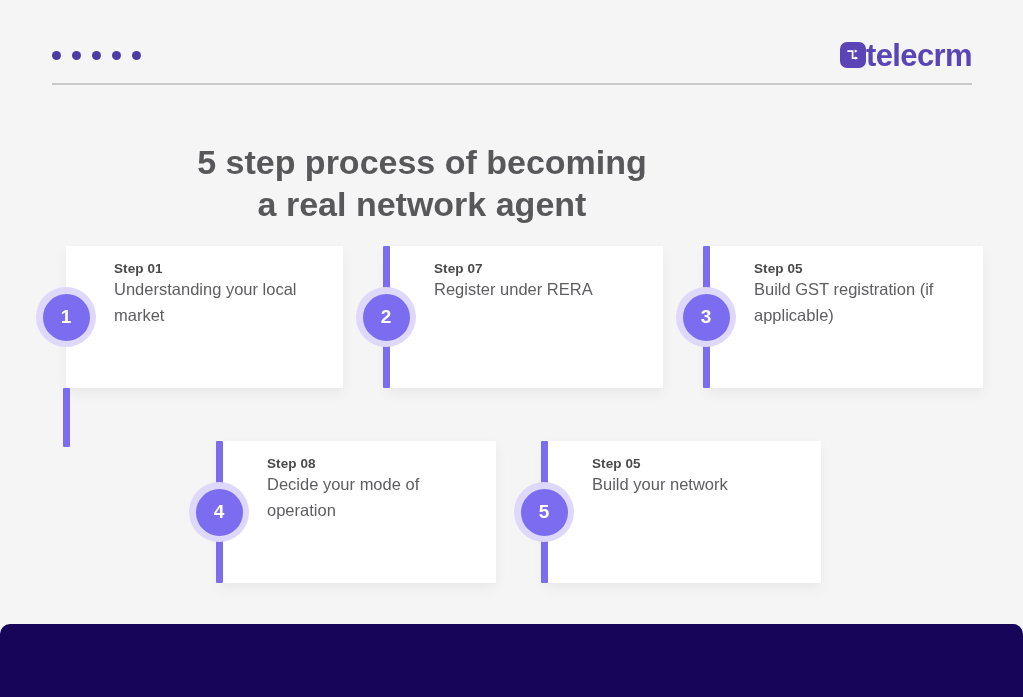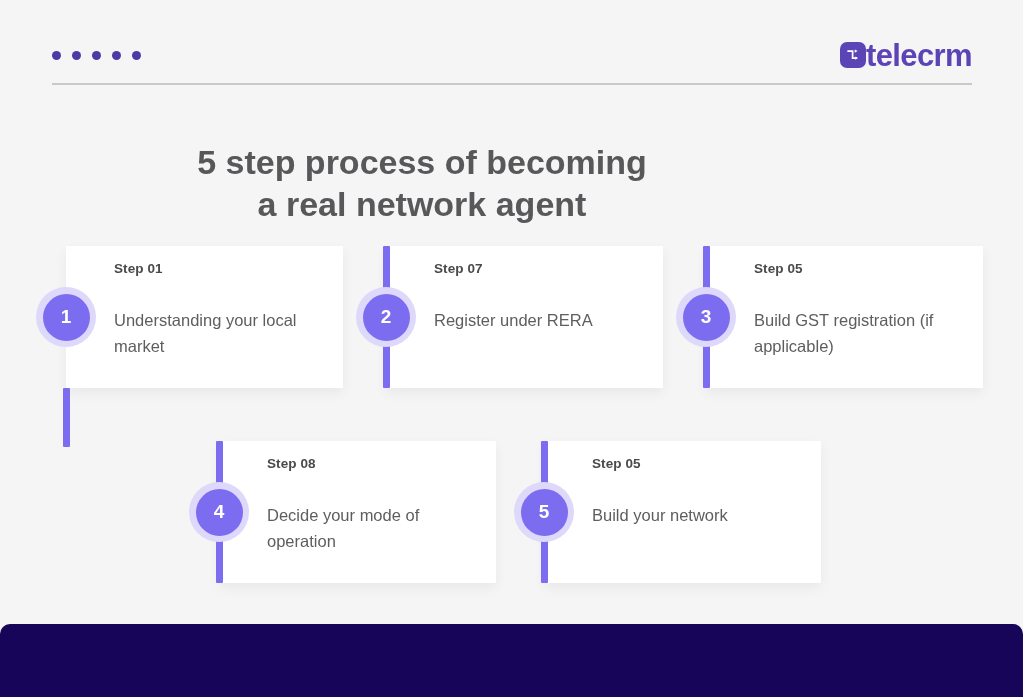--- a/index.html
+++ b/index.html
@@ -139,21 +139,21 @@
     top: 15px;
     right: 12px;
   }
   .step-label {
     font-size: 13.5px;
     font-weight: bold;
     color: #4a4a4c;
     letter-spacing: 0.1px;
   }
   .step-text {
-    margin-top: 31px;
+    margin-top: 0;
     font-size: 16.5px;
     color: #5e5e61;
     line-height: 1.6;
   }
 
   
   .footer {
     position: absolute;
     left: 0;
     bottom: 0;

